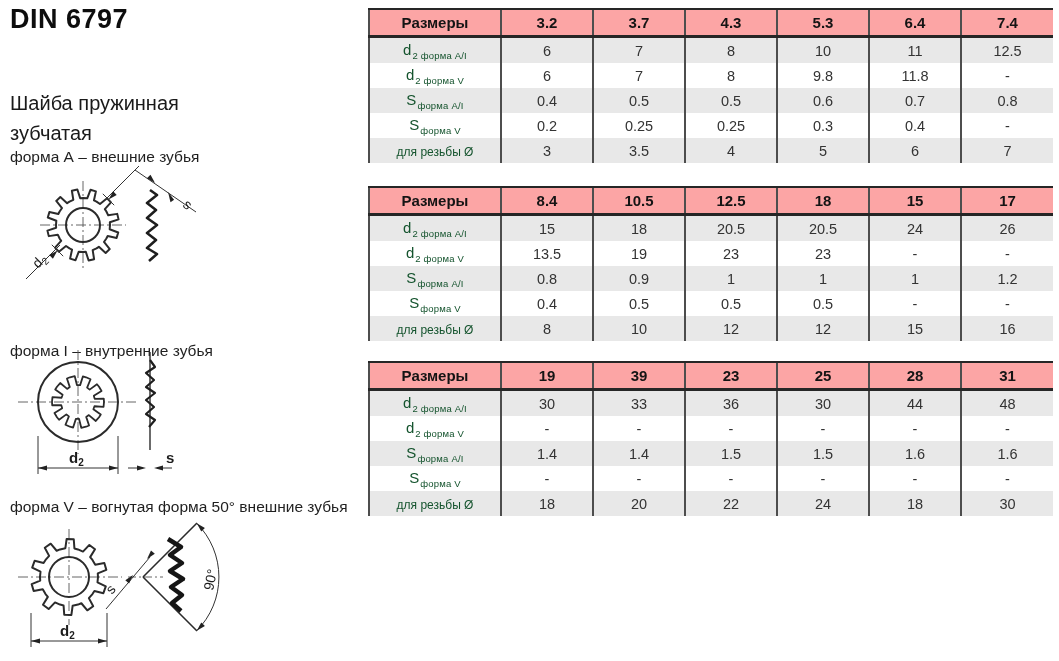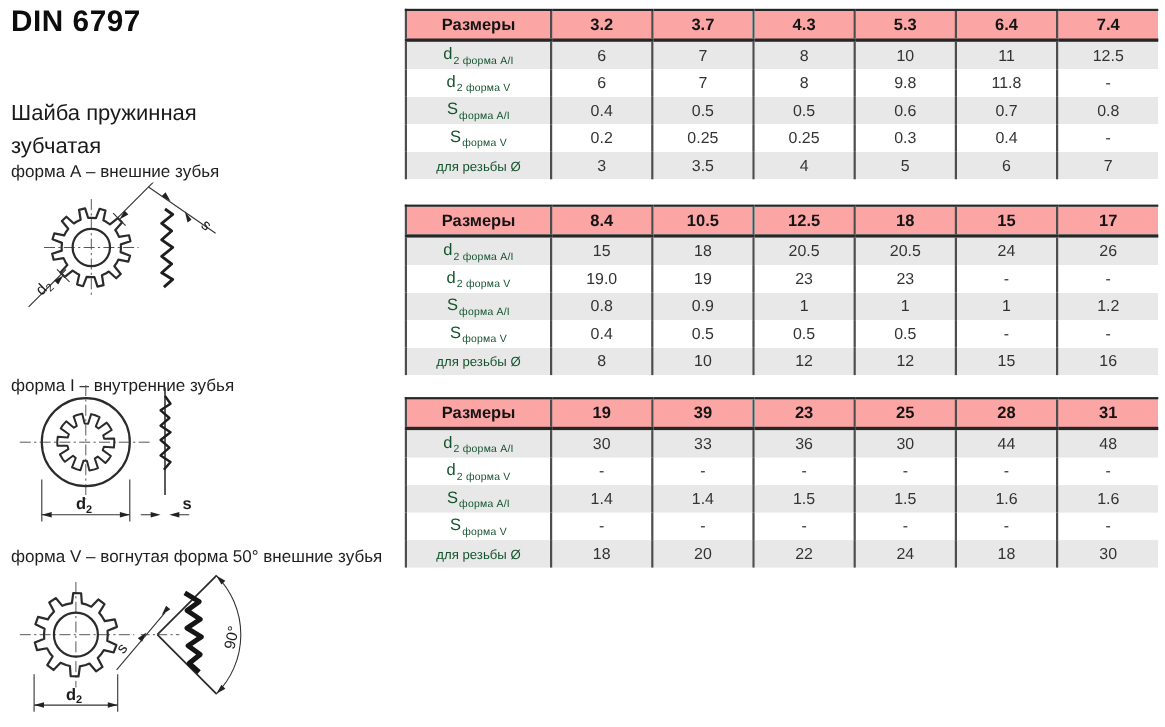--- a/index.html
+++ b/index.html
@@ -225,21 +225,21 @@
           <td class="rowlabel"><span class="lm">d</span><span class="ls">2 форма А/I</span></td>
           <td>15</td>
           <td>18</td>
           <td>20.5</td>
           <td>20.5</td>
           <td>24</td>
           <td>26</td>
         </tr>
         <tr>
           <td class="rowlabel"><span class="lm">d</span><span class="ls">2 форма V</span></td>
-          <td>19.0</td>
+          <td>13.5</td>
           <td>19</td>
           <td>23</td>
           <td>23</td>
           <td>-</td>
           <td>-</td>
         </tr>
         <tr class="odd">
           <td class="rowlabel"><span class="lm">S</span><span class="ls">форма А/I</span></td>
           <td>0.8</td>
           <td>0.9</td>

